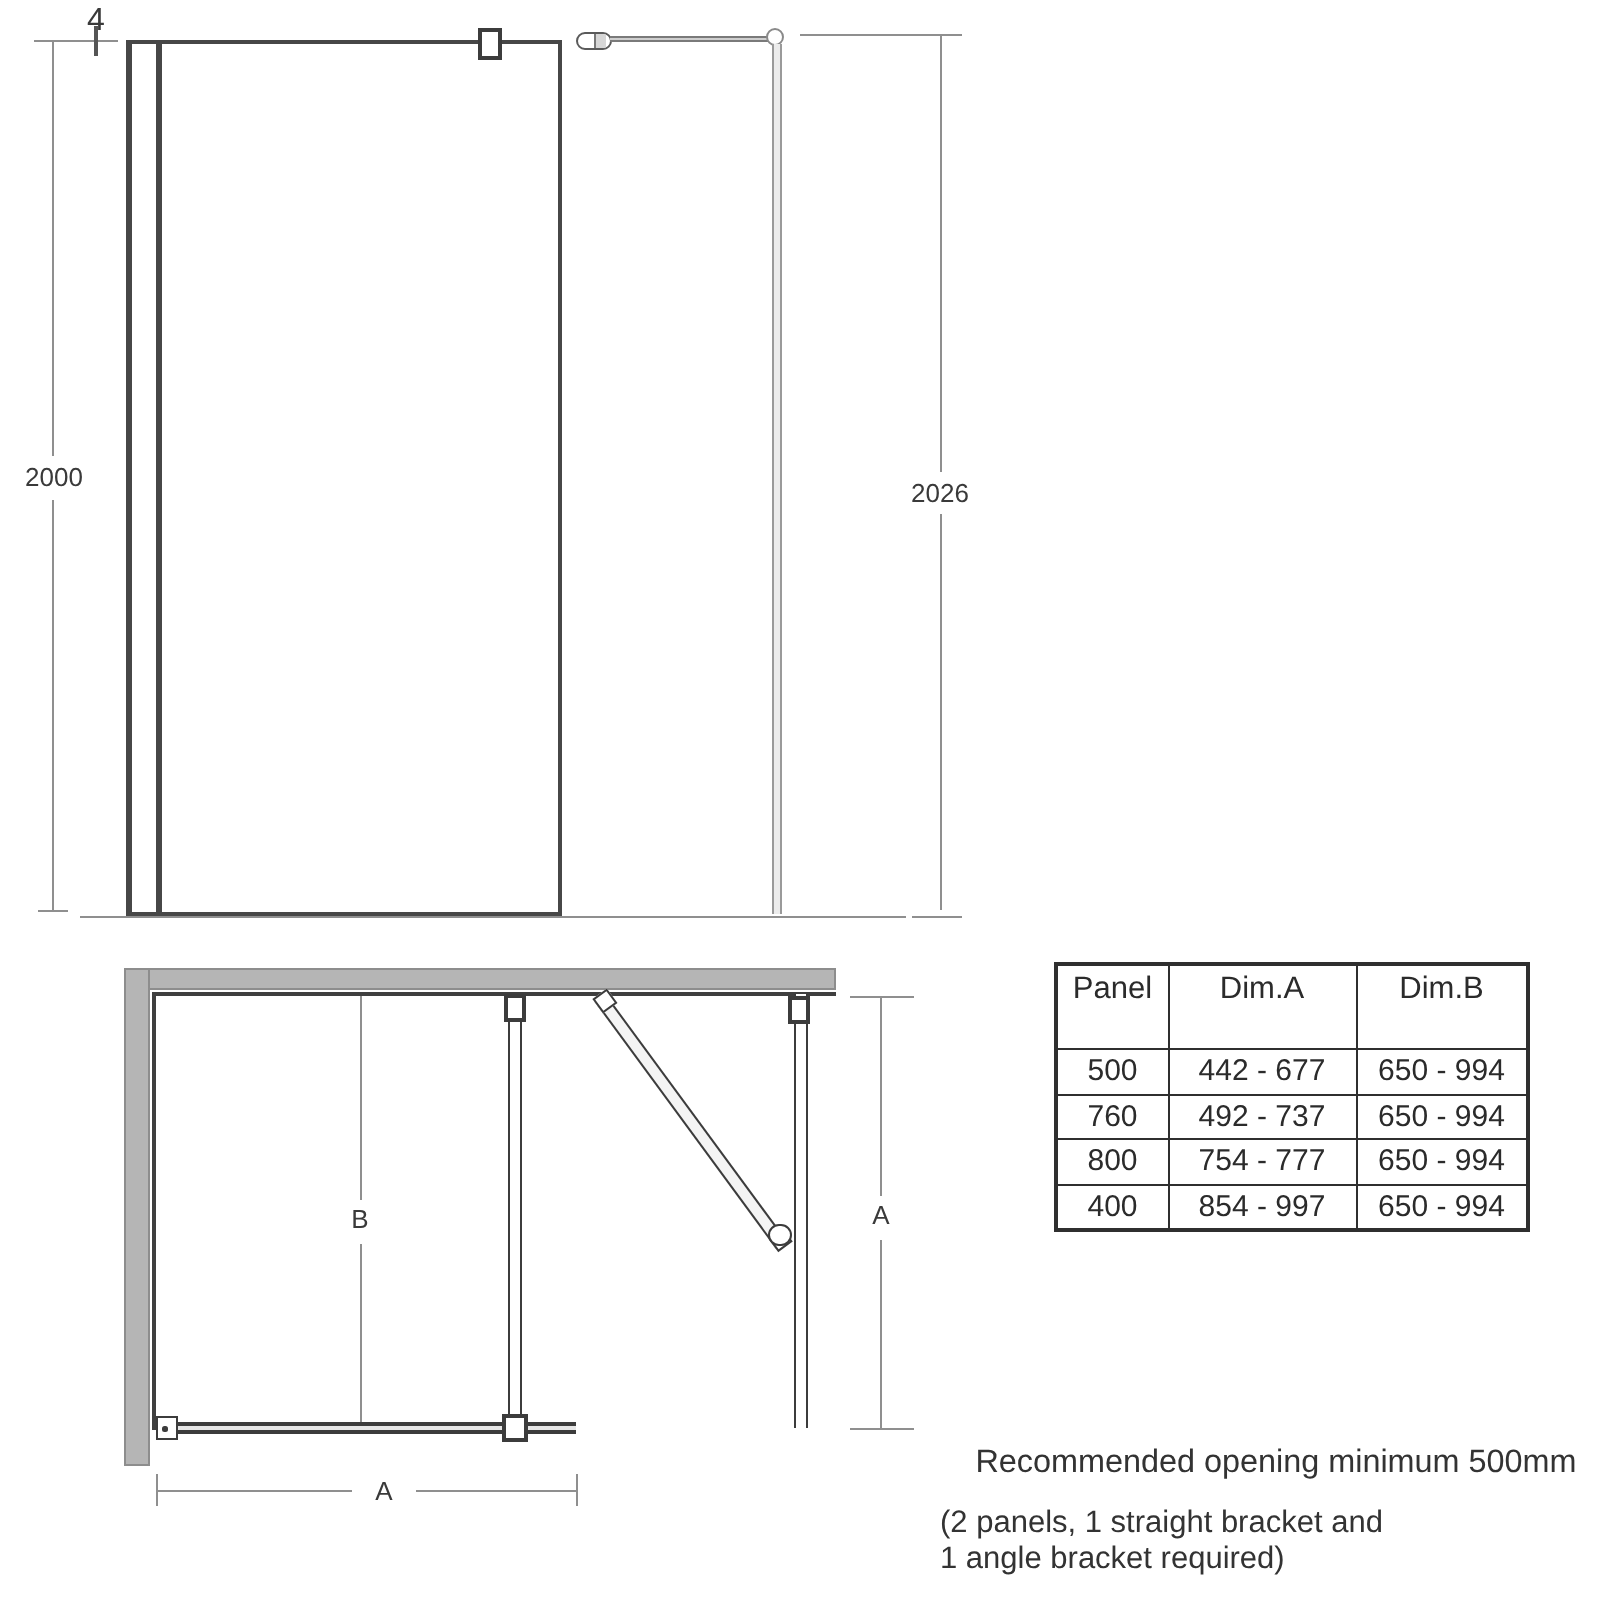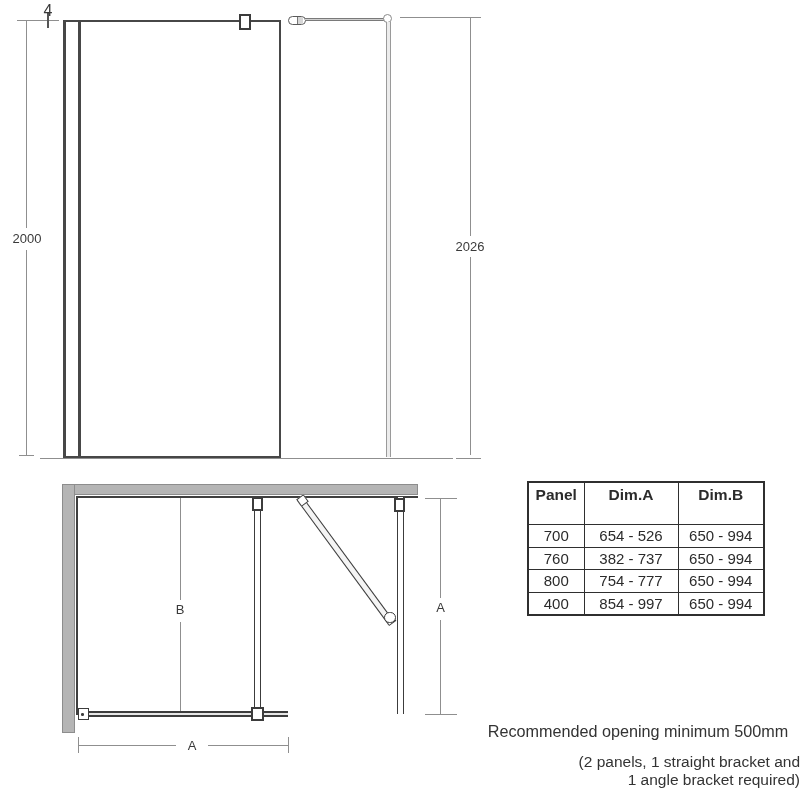--- a/index.html
+++ b/index.html
@@ -59,27 +59,27 @@
   #spec-table{
     position:absolute;left:527px;top:481px;border-collapse:collapse;table-layout:fixed;
     font-family:"Liberation Sans", sans-serif;
   }
   #spec-table th,#spec-table td{
     border:1.6px solid #2f2f2f;text-align:center;color:#2b2b2b;white-space:nowrap;
     padding:0;overflow:hidden;
   }
   #spec-table{border:2.3px solid #2f2f2f;}
   #spec-table th{
-    height:38px;vertical-align:top;padding-top:3px;font-size:15.5px;font-weight:bold;
+    height:38px;vertical-align:top;padding-top:3px;font-size:15.5px;font-weight:normal;
   }
   #spec-table td{height:21.5px;font-size:15px;}
   
   .note-main{position:absolute;left:460px;top:722px;width:356px;text-align:center;
     font-size:16.2px;color:#333;}
-  .note-sub{position:absolute;left:470px;top:753px;width:330px;text-align:right;
+  .note-sub{position:absolute;left:470px;top:753px;width:330px;text-align:left;
     font-size:15.5px;line-height:17.5px;color:#333;}
 </style>
 </head>
 <body>
 
 <div id="stage">
 
   <div class="abs gline" style="left:17px;top:20px;width:42px;height:1.2px;"></div>
   <div class="abs" style="left:47px;top:13px;width:1.6px;height:15px;background:#555;"></div>
   <div class="dim-label" style="left:40px;top:1px;width:16px;font-size:16px;background:transparent;">4</div>
@@ -146,27 +146,27 @@
       </colgroup>
     <thead>
       <tr>
         <th>Panel</th>
         <th>Dim.A</th>
         <th>Dim.B</th>
       </tr>
     </thead>
     <tbody>
       <tr>
-        <td>700</td>
-        <td>654 - 526</td>
+        <td>500</td>
+        <td>442 - 677</td>
         <td>650 - 994</td>
       </tr>
       <tr>
         <td>760</td>
-        <td>382 - 737</td>
+        <td>492 - 737</td>
         <td>650 - 994</td>
       </tr>
       <tr>
         <td>800</td>
         <td>754 - 777</td>
         <td>650 - 994</td>
       </tr>
       <tr>
         <td>400</td>
         <td>854 - 997</td>

